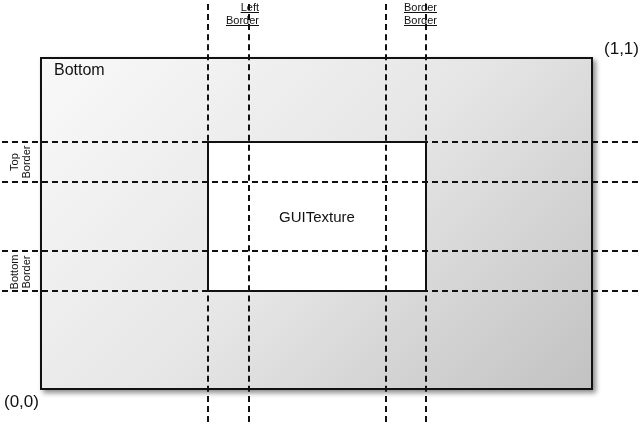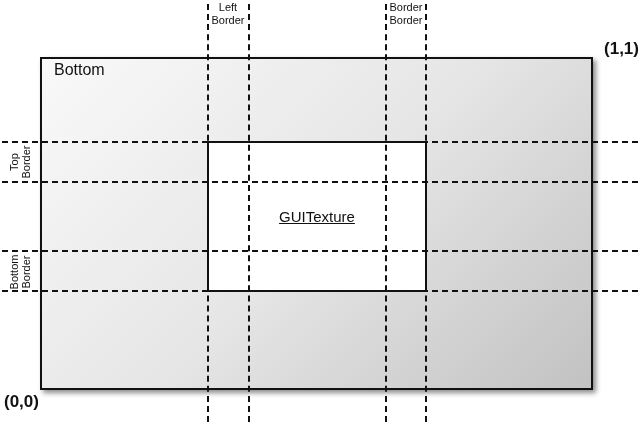--- a/index.html
+++ b/index.html
@@ -75,37 +75,36 @@
     left: 54px; top: 61px;
     font-size: 16px;
     line-height: 18px;
   }
   .tex-label {
     position: absolute;
     left: 208px; top: 142px;
     width: 218px; height: 149px;
     display: flex; align-items: center; justify-content: center;
     font-size: 15px;
-    text-decoration: underline;
   }
   .corner-label {
     position: absolute;
     font-size: 17px;
     line-height: 19px;
-    font-weight: bold;
   }
   .corner-tr { right: 1px; top: 39px; }
   .corner-bl { left: 4px; top: 392px; }
 
   .top-axis-label {
     position: absolute;
     top: 1px; width: 62px;
-    text-align: center;
+    text-align: right;
     font-size: 11px;
     line-height: 13px;
+    text-decoration: underline;
   }
   .top-axis-left  { left: 197px; }
   .top-axis-right { left: 375px; }
 
   .side-axis-label {
     position: absolute;
     left: 0px; width: 40px;
     display: flex; align-items: center; justify-content: center;
   }
   .side-axis-top    { top: 142px; height: 40px; }

